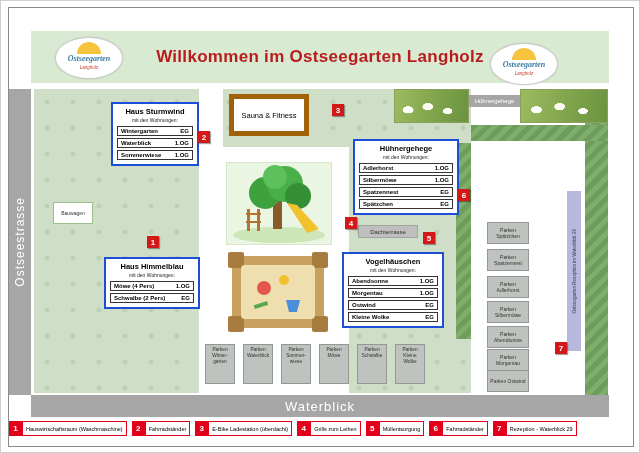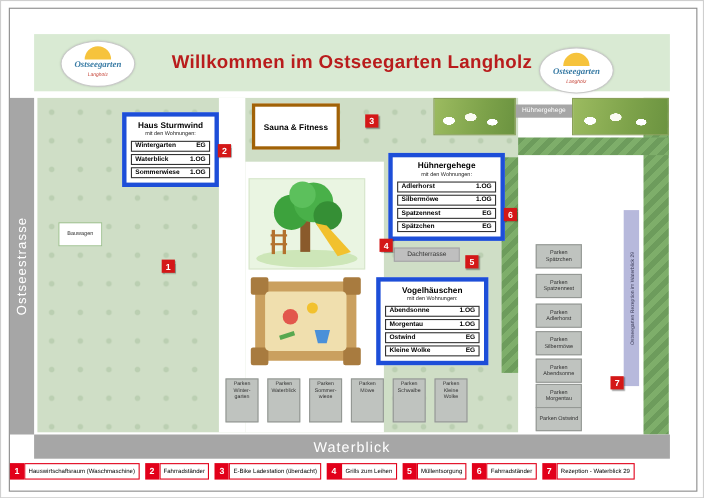--- a/index.html
+++ b/index.html
@@ -38,25 +38,25 @@
       radial-gradient(ellipse 9px 6px at 45% 52%, #fbfbf2 58%, transparent 62%),
       radial-gradient(ellipse 8px 5px at 72% 66%, #ffffff 58%, transparent 62%),
       linear-gradient(100deg,#9cbb60,#7da24a 60%,#6b9340);}
   .photo-left{left:393px;top:88px;width:75px;}
   .photo-right{left:519px;top:88px;width:88px;}
   .gray-label{position:absolute;background:#a6a6a6;color:#fff;display:flex;align-items:center;justify-content:center;}
   .huehner{left:468px;top:94px;width:51px;height:12px;font-size:6px;}
   .dachterrasse{left:357px;top:224px;width:60px;height:13px;background:#bfbfbf;color:#333;font-size:6px;border:1px solid #a5a5a5;box-sizing:border-box;}
 
   
-  .house{position:absolute;background:#fff;border:4px solid #1d4ed8;padding:3px 4px 4px;box-sizing:border-box;}
+  .house{position:absolute;background:#fff;border:2px solid #1d4ed8;padding:3px 4px 4px;box-sizing:border-box;}
   .hname{font-weight:bold;font-size:7.5px;text-align:center;color:#000;}
   .hsub{font-size:5px;text-align:center;margin:1px 0 3px;color:#222;}
   .apt{display:flex;justify-content:space-between;align-items:center;border:1px solid #333;font-size:6px;font-weight:bold;padding:1px 3px;margin-top:2px;background:#fff;color:#000;}
-  .sauna{position:absolute;left:228px;top:93px;width:80px;height:42px;background:#fff;border:3px solid #a16207;display:flex;align-items:center;justify-content:center;font-size:7.5px;font-weight:bold;box-sizing:border-box;}
+  .sauna{position:absolute;left:228px;top:93px;width:80px;height:42px;background:#fff;border:5px solid #a16207;display:flex;align-items:center;justify-content:center;font-size:7.5px;font-weight:normal;box-sizing:border-box;}
   .bauwagen{position:absolute;left:52px;top:201px;width:40px;height:22px;background:#fff;border:1px solid #9cbf8c;display:flex;align-items:center;justify-content:center;font-size:5px;color:#333;box-sizing:border-box;}
 
   
   .art{position:absolute;overflow:hidden;}
   .art-tree{left:225px;top:161px;width:106px;height:83px;background:#eaf5e2;border:1px solid #d7e6cc;box-sizing:border-box;}
   .art-sand{left:225px;top:249px;width:106px;height:86px;background:#fff;}
 
   
   .park-row{position:absolute;left:204px;top:343px;display:flex;gap:8px;}
   .pbox{width:30px;height:40px;background:#bfc3bf;border:1px solid #949894;box-sizing:border-box;font-size:4.8px;color:#333;text-align:center;padding:2px 1px;line-height:1.25;overflow:hidden;}
@@ -151,20 +151,32 @@
     <div class="apt">
         <span>Waterblick</span>
         <span>1.OG</span>
       </div>
     <div class="apt">
         <span>Sommerwiese</span>
         <span>1.OG</span>
       </div>
   </div>
 
+  <div class="house" style="left:103px;top:256px;width:96px;">
+    <div class="hname">Haus Himmelblau</div>
+    <div class="hsub">mit den Wohnungen:</div>
+    <div class="apt">
+        <span>Möwe (4 Pers)</span>
+        <span>1.OG</span>
+      </div>
+    <div class="apt">
+        <span>Schwalbe (2 Pers)</span>
+        <span>EG</span>
+      </div>
+  </div>
 
   <div class="house" style="left:352px;top:138px;width:106px;">
     <div class="hname">Hühnergehege</div>
     <div class="hsub">mit den Wohnungen:</div>
     <div class="apt">
         <span>Adlerhorst</span>
         <span>1.OG</span>
       </div>
     <div class="apt">
         <span>Silbermöwe</span>

